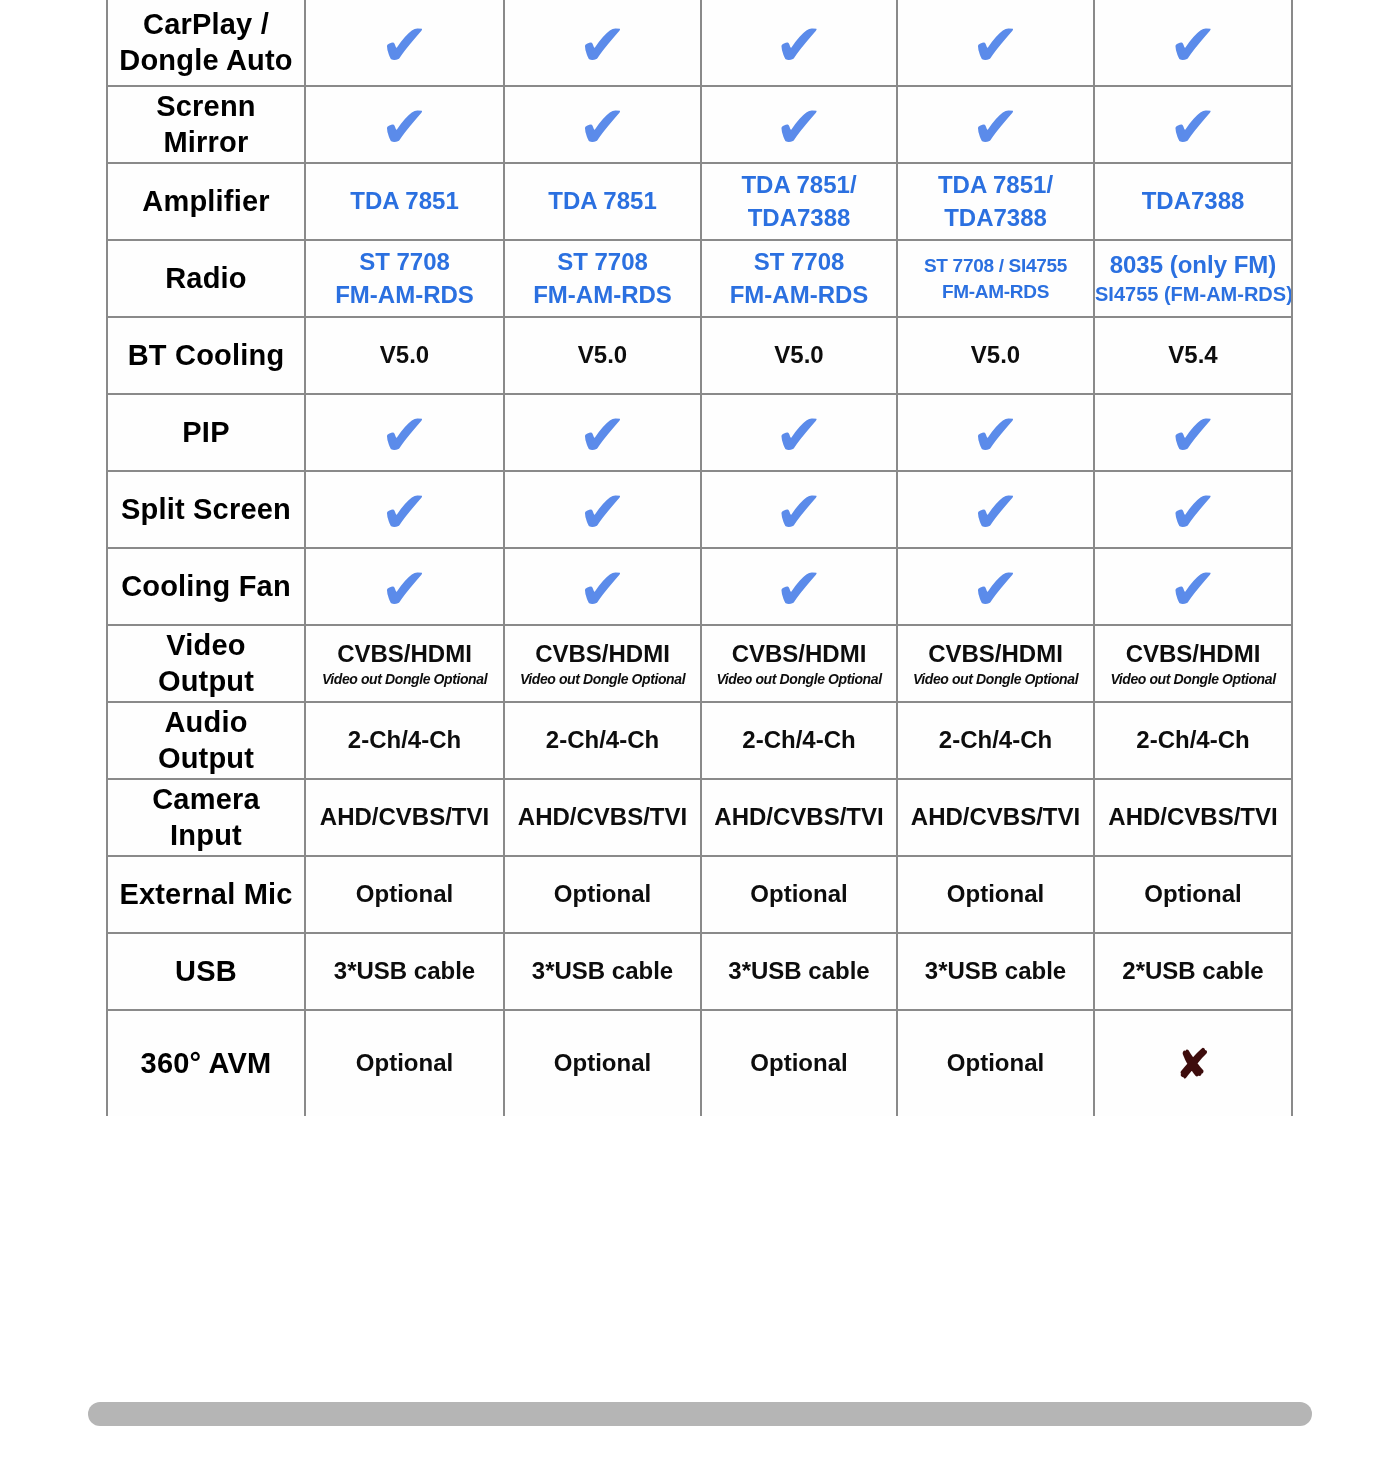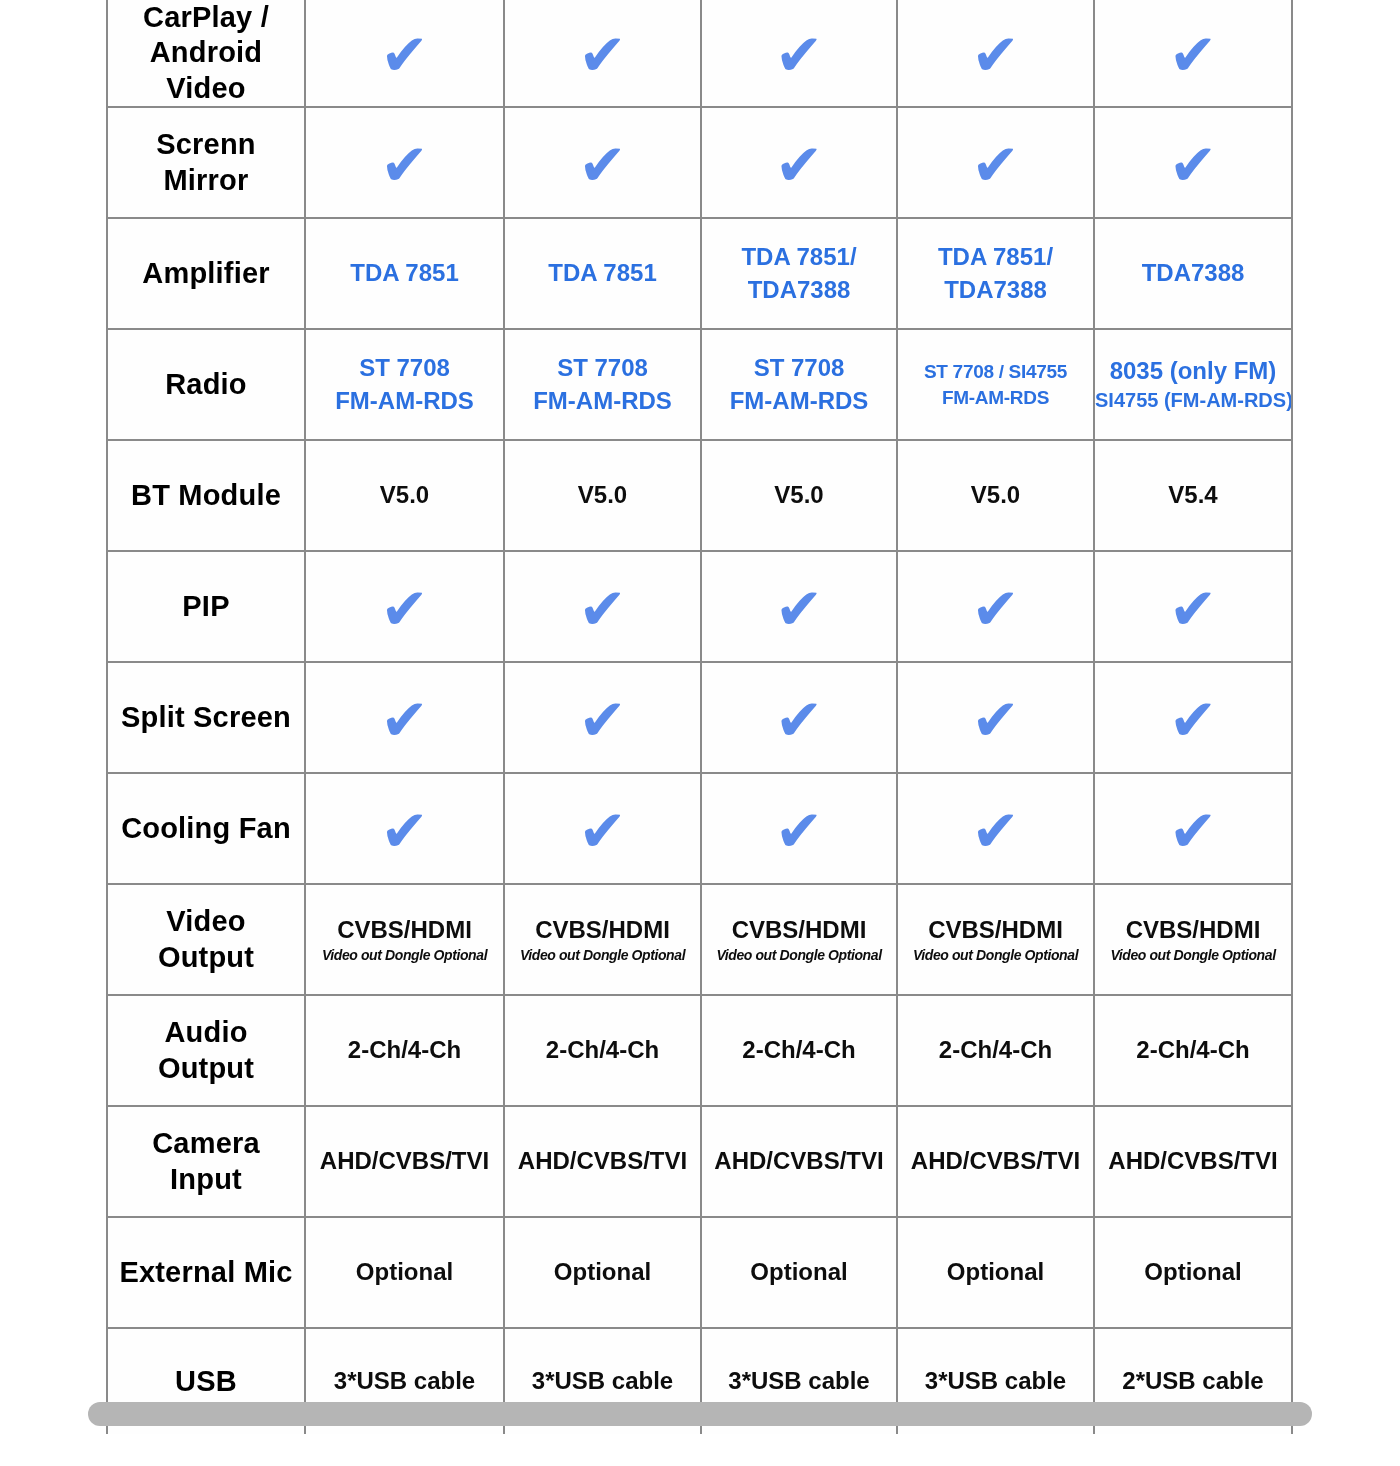--- a/index.html
+++ b/index.html
@@ -27,21 +27,21 @@
     padding-left: 17px;
   }
   table.spec td {
     border: 2px solid var(--grid, #8a8a8a);
     text-align: center;
     vertical-align: middle;
     padding: 0;
     overflow: hidden;
     background: #fefefe;
   }
-  table.spec tr { height: 111px; }
+  table.spec tr { height: 77px; }
   table.spec tr:first-child { height: 86px; }
   table.spec tr:last-child { height: 106px; }
   table.spec tr:first-child td { border-top: none; }
   table.spec tr:last-child td { border-bottom: none; }
 
   .label-cell {
     font-weight: bold;
     font-size: 29px;
     color: #000000;
     line-height: 1.22;
@@ -98,21 +98,21 @@
       <col style="width:199px">
       <col style="width:197px">
       <col style="width:196px">
       <col style="width:197px">
       <col style="width:198px">
     </colgroup>
     <tbody>
         <tr>
           <td class="label-cell">
             <div>CarPlay /</div>
-            <div>Android Video</div>
+            <div>Dongle Auto</div>
           </td>
           <td class="value-cell"><span class="check">✔</span></td>
           <td class="value-cell"><span class="check">✔</span></td>
           <td class="value-cell"><span class="check">✔</span></td>
           <td class="value-cell"><span class="check">✔</span></td>
           <td class="value-cell"><span class="check">✔</span></td>
         </tr>
         <tr>
           <td class="label-cell">
             <div>Screnn</div>
@@ -186,21 +186,21 @@
           </td>
           <td class="value-cell">
             <div class="value-wrap blue">
               <div class="line">8035 (only FM)</div>
               <div class="sub sub-blue">SI4755 (FM-AM-RDS)</div>
             </div>
           </td>
         </tr>
         <tr>
           <td class="label-cell">
-            <div>BT Module</div>
+            <div>BT Cooling</div>
           </td>
           <td class="value-cell">
             <div class="value-wrap">
               <div class="line">V5.0</div>
             </div>
           </td>
           <td class="value-cell">
             <div class="value-wrap">
               <div class="line">V5.0</div>
             </div>
@@ -401,17 +401,43 @@
           <td class="value-cell">
             <div class="value-wrap">
               <div class="line">3*USB cable</div>
             </div>
           </td>
           <td class="value-cell">
             <div class="value-wrap">
               <div class="line">2*USB cable</div>
             </div>
           </td>
+        </tr>
+        <tr>
+          <td class="label-cell">
+            <div>360° AVM</div>
+          </td>
+          <td class="value-cell">
+            <div class="value-wrap">
+              <div class="line">Optional</div>
+            </div>
+          </td>
+          <td class="value-cell">
+            <div class="value-wrap">
+              <div class="line">Optional</div>
+            </div>
+          </td>
+          <td class="value-cell">
+            <div class="value-wrap">
+              <div class="line">Optional</div>
+            </div>
+          </td>
+          <td class="value-cell">
+            <div class="value-wrap">
+              <div class="line">Optional</div>
+            </div>
+          </td>
+          <td class="value-cell"><span class="cross">✘</span></td>
         </tr>
       </tbody>
   </table>
   <div class="scrollbar-thumb"></div>
 </div>
 
 </body></html>

